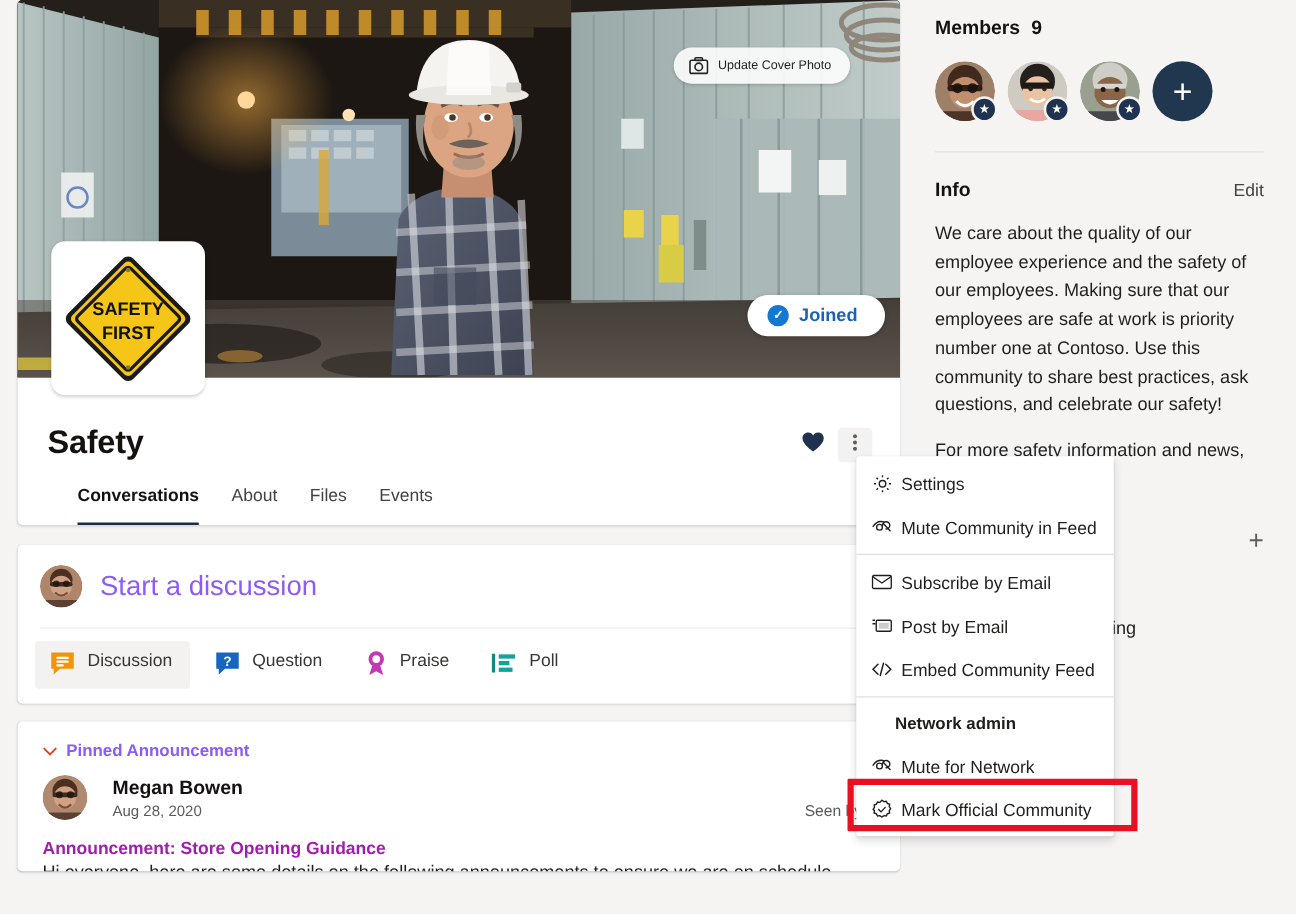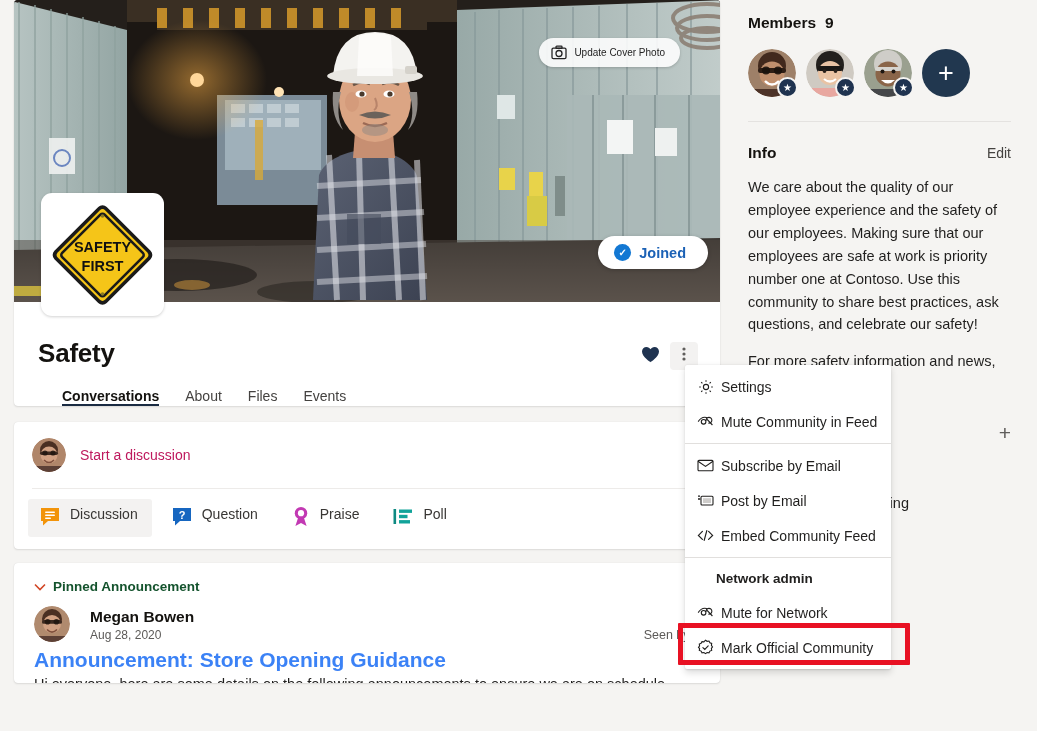--- a/index.html
+++ b/index.html
@@ -83,47 +83,47 @@
     width: 28px; height: 28px; border-radius: 4px;
     display: flex; align-items: center; justify-content: center;
     cursor: pointer; background: #fff; border: 1px solid transparent;
   }
   .icon-btn.more { background: #f3f2f1; }
 
   .tabs {
     display: flex; gap: 26px; padding: 18px 24px 0 24px;
     font-size: 14px;
   }
-  .tab { padding-bottom: 0; color: #444240; cursor: pointer; }
+  .tab { padding-bottom: 14px; color: #444240; cursor: pointer; }
   .tab.active { color: #14120f; font-weight: 700; border-bottom: 2.5px solid #1a2b42; }
 
   
   .composer { margin-top: 16px; }
   .composer-top { display: flex; align-items: center; gap: 14px; padding: 16px 18px; }
-  .composer-ph { font-size: 14px; color: #be185d; }
+  .composer-ph { font-size: 22px; color: #8b5cf6; }
   .composer-divider { height: 1px; background: #edebe9; margin: 0 18px; }
   .composer-types { display: flex; gap: 8px; padding: 10px 14px 12px 14px; }
   .ptype {
     display: flex; align-items: flex-start; gap: 9px;
     padding: 7px 14px 7px 11px; border-radius: 3px;
     font-size: 14px; color: #383634; cursor: pointer;
   }
   .ptype.active { background: #f3f2f1; }
 
   
   .post { margin-top: 14px; padding: 16px 20px 0 20px; height: 120px; overflow: hidden; }
   .pinned-label {
     display: flex; align-items: center; gap: 7px;
-    color: #14532d; font-size: 13.5px; font-weight: 700;
+    color: #8b5cf6; font-size: 13.5px; font-weight: 700;
   }
   .post-head { display: flex; align-items: flex-end; gap: 20px; margin-top: 12px; }
   .post-author { font-size: 15.5px; font-weight: 700; color: #14120f; }
   .post-date { font-size: 12px; color: #5c5a58; margin-top: 2px; }
   .seen-by { margin-left: auto; font-size: 12.5px; color: #5c5a58; padding-top: 10px;}
-  .post-title { font-size: 21px; font-weight: 700; color: #3b82f6; margin-top: 6px; }
+  .post-title { font-size: 14px; font-weight: 700; color: #a21caf; margin-top: 14px; }
   .post-body { font-size: 14.5px; color: #201f1e; margin-top: 4px; }
 
   .av { border-radius: 50%; display: block; flex: none; }
 
   
   .side {
     width: 303px; padding: 14px 26px 0 14px; background: #f5f4f2;
   }
   .side-h { display: flex; align-items: baseline; }
   .side-title { font-size: 15.5px; font-weight: 700; color: #14120f; }

